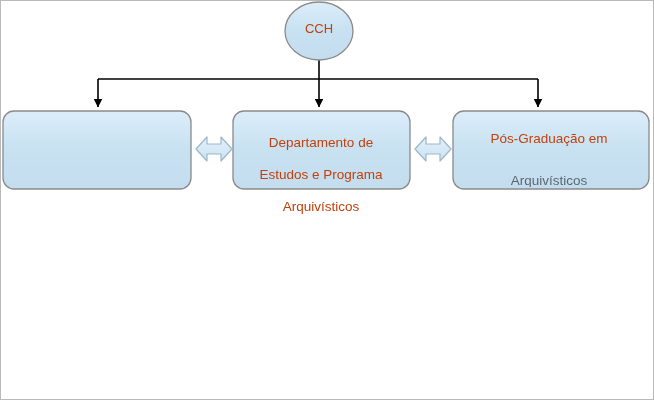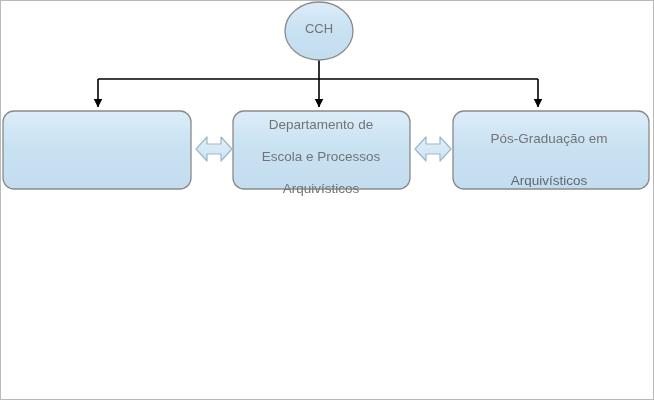--- a/index.html
+++ b/index.html
@@ -22,42 +22,42 @@
   #diagram-svg {
     position: absolute;
     left: 0;
     top: 0;
     width: 654px;
     height: 400px;
   }
   .node-label {
     position: absolute;
     text-align: center;
-    color: #737373;
+    color: #c2410c;
     line-height: 1.18;
     pointer-events: none;
     white-space: pre-line;
   }
   #root-label {
     left: 284px;
     top: 20px;
     width: 68px;
     font-size: 13px;
   }
   .box-label {
     font-size: 13.5px;
   }
   #box-label-0 {
     left: 8px;
     top: 150px;
     width: 178px;
   }
   #box-label-1 {
     left: 235px;
-    top: 100px;
+    top: 118px;
     width: 170px;
   }
   #box-label-2 {
     left: 452px;
     top: 114px;
     width: 192px;
   }
   
   #box-label-2-clip {
     position: absolute;
@@ -126,21 +126,21 @@
 
     <path d="M 414 148 L 425 136 L 425 143 L 439 143 L 439 136 L 450 148
              L 439 160 L 439 153 L 425 153 L 425 160 Z" fill="url(#arrowGrad)" stroke="#9bb7c9" stroke-width="1.2" stroke-linejoin="round"></path>
   </svg>
 
   <div class="node-label" id="root-label">CCH</div>
 
 
   <div class="node-label box-label" id="box-label-1">
     <div>Departamento de</div>
-    <div>Escola e Processos</div>
+    <div>Estudos e Programa</div>
     <div>Arquivísticos</div>
   </div>
 
   <div class="node-label box-label" id="box-label-2">
     <div>Pós-Graduação em</div>
   </div>
 
   <div id="box-label-2-clip">
     <span>Arquivísticos</span>
   </div>

